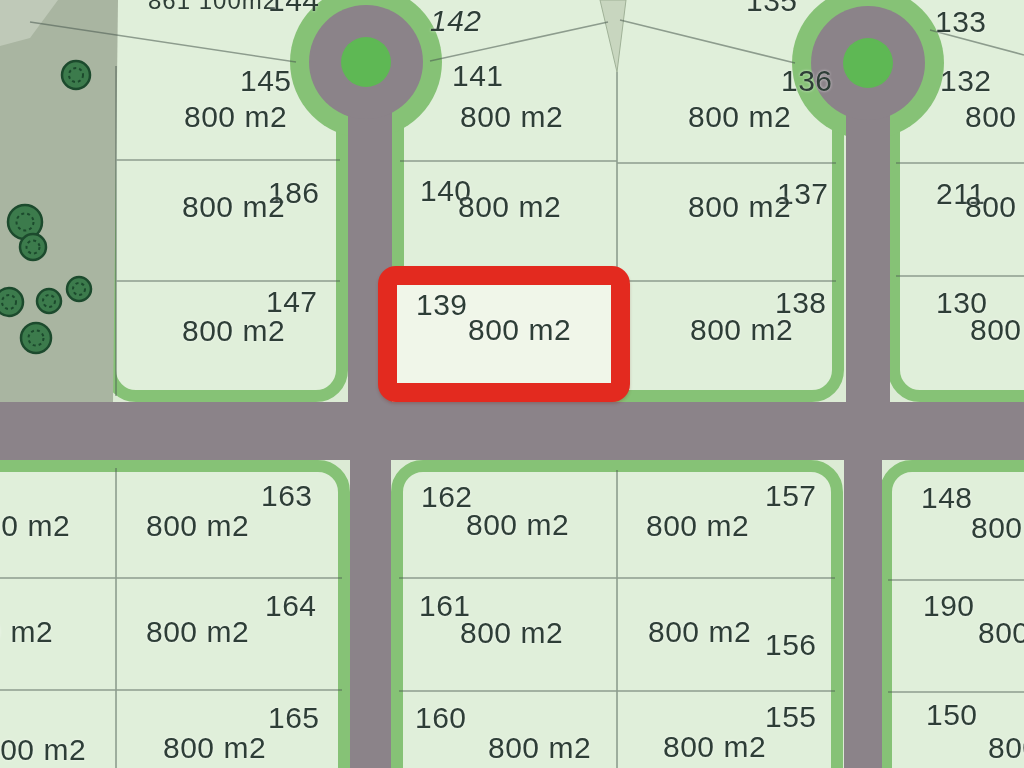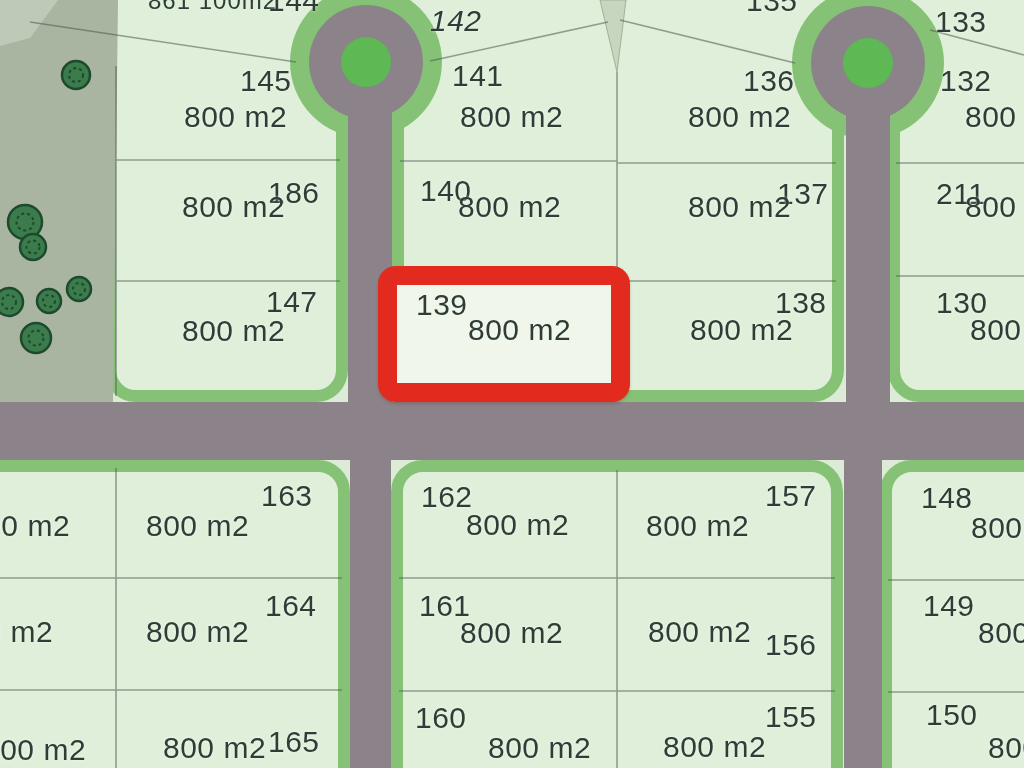--- a/index.html
+++ b/index.html
@@ -127,21 +127,21 @@
 
   <div id="labels">
       <div class="lot-num" style="left: 268px; top: -16px;">144</div>
       <div class="lot-num" style="left: 430px; top: 4px; font-style: italic;">142</div>
       <div class="lot-num" style="left: 746px; top: -16px;">135</div>
       <div class="lot-num" style="left: 935px; top: 5px;">133</div>
       <div class="lot-num" style="left: 240px; top: 64px;">145</div>
       <div class="lot-area" style="left: 184px; top: 100px;">800 m2</div>
       <div class="lot-num" style="left: 452px; top: 59px;">141</div>
       <div class="lot-area" style="left: 460px; top: 100px;">800 m2</div>
-      <div class="lot-num" style="left: 743px; top: 64px;">136</div>
+      <div class="lot-num" style="left: 781px; top: 64px;">136</div>
       <div class="lot-area" style="left: 688px; top: 100px;">800 m2</div>
       <div class="lot-num" style="left: 940px; top: 64px;">132</div>
       <div class="lot-area" style="left: 965px; top: 100px;">800 m2</div>
       <div class="lot-num" style="left: 268px; top: 176px;">186</div>
       <div class="lot-area" style="left: 182px; top: 190px;">800 m2</div>
       <div class="lot-num" style="left: 420px; top: 174px;">140</div>
       <div class="lot-area" style="left: 458px; top: 190px;">800 m2</div>
       <div class="lot-num" style="left: 777px; top: 177px;">137</div>
       <div class="lot-area" style="left: 688px; top: 190px;">800 m2</div>
       <div class="lot-num" style="left: 936px; top: 177px;">211</div>
@@ -162,24 +162,24 @@
       <div class="lot-area" style="left: 646px; top: 509px;">800 m2</div>
       <div class="lot-num" style="left: 921px; top: 481px;">148</div>
       <div class="lot-area" style="left: 971px; top: 511px;">800 m2</div>
       <div class="lot-area" style="left: -33px; top: 509px;">800 m2</div>
       <div class="lot-num" style="left: 265px; top: 589px;">164</div>
       <div class="lot-area" style="left: 146px; top: 615px;">800 m2</div>
       <div class="lot-num" style="left: 419px; top: 589px;">161</div>
       <div class="lot-area" style="left: 460px; top: 616px;">800 m2</div>
       <div class="lot-num" style="left: 765px; top: 589px; margin-top: 39px;">156</div>
       <div class="lot-area" style="left: 648px; top: 615px;">800 m2</div>
-      <div class="lot-num" style="left: 923px; top: 589px;">149</div>
+      <div class="lot-num" style="left: 923px; top: 589px;">190</div>
       <div class="lot-area" style="left: 978px; top: 616px;">800 m2</div>
       <div class="lot-area" style="left: -50px; top: 615px;">800 m2</div>
-      <div class="lot-num" style="left: 268px; top: 701px; margin-top: 24px;">165</div>
+      <div class="lot-num" style="left: 268px; top: 701px;">165</div>
       <div class="lot-area" style="left: 163px; top: 731px;">800 m2</div>
       <div class="lot-num" style="left: 415px; top: 701px;">160</div>
       <div class="lot-area" style="left: 488px; top: 731px;">800 m2</div>
       <div class="lot-num" style="left: 765px; top: 700px;">155</div>
       <div class="lot-area" style="left: 663px; top: 730px;">800 m2</div>
       <div class="lot-num" style="left: 926px; top: 698px;">150</div>
       <div class="lot-area" style="left: 988px; top: 731px;">800 m2</div>
       <div class="lot-area" style="left: -17px; top: 733px;">800 m2</div>
     </div>
 

